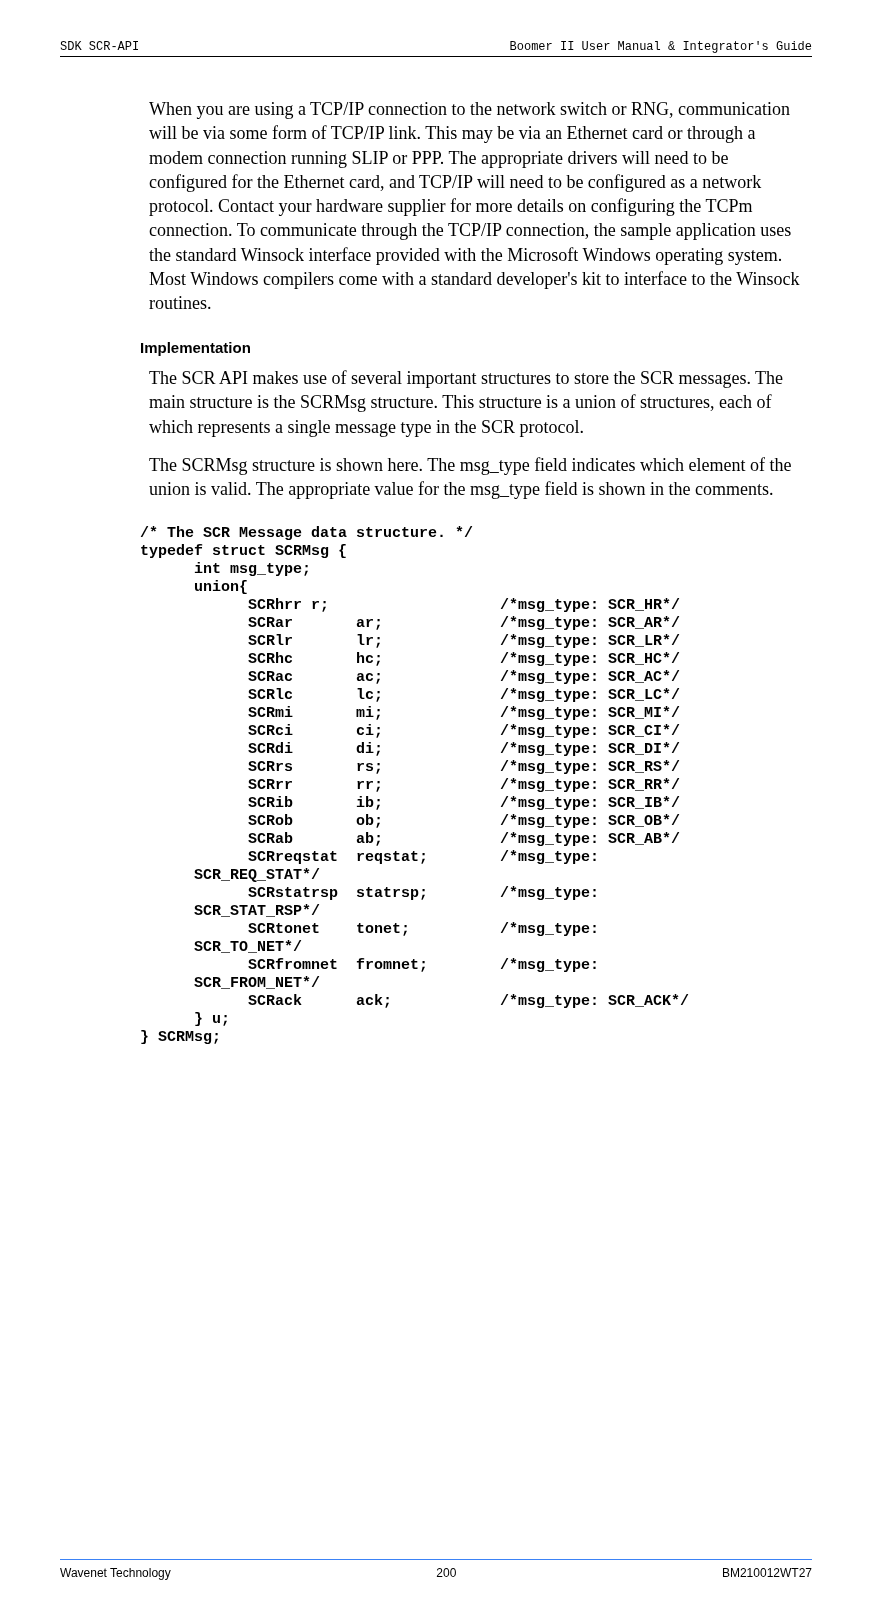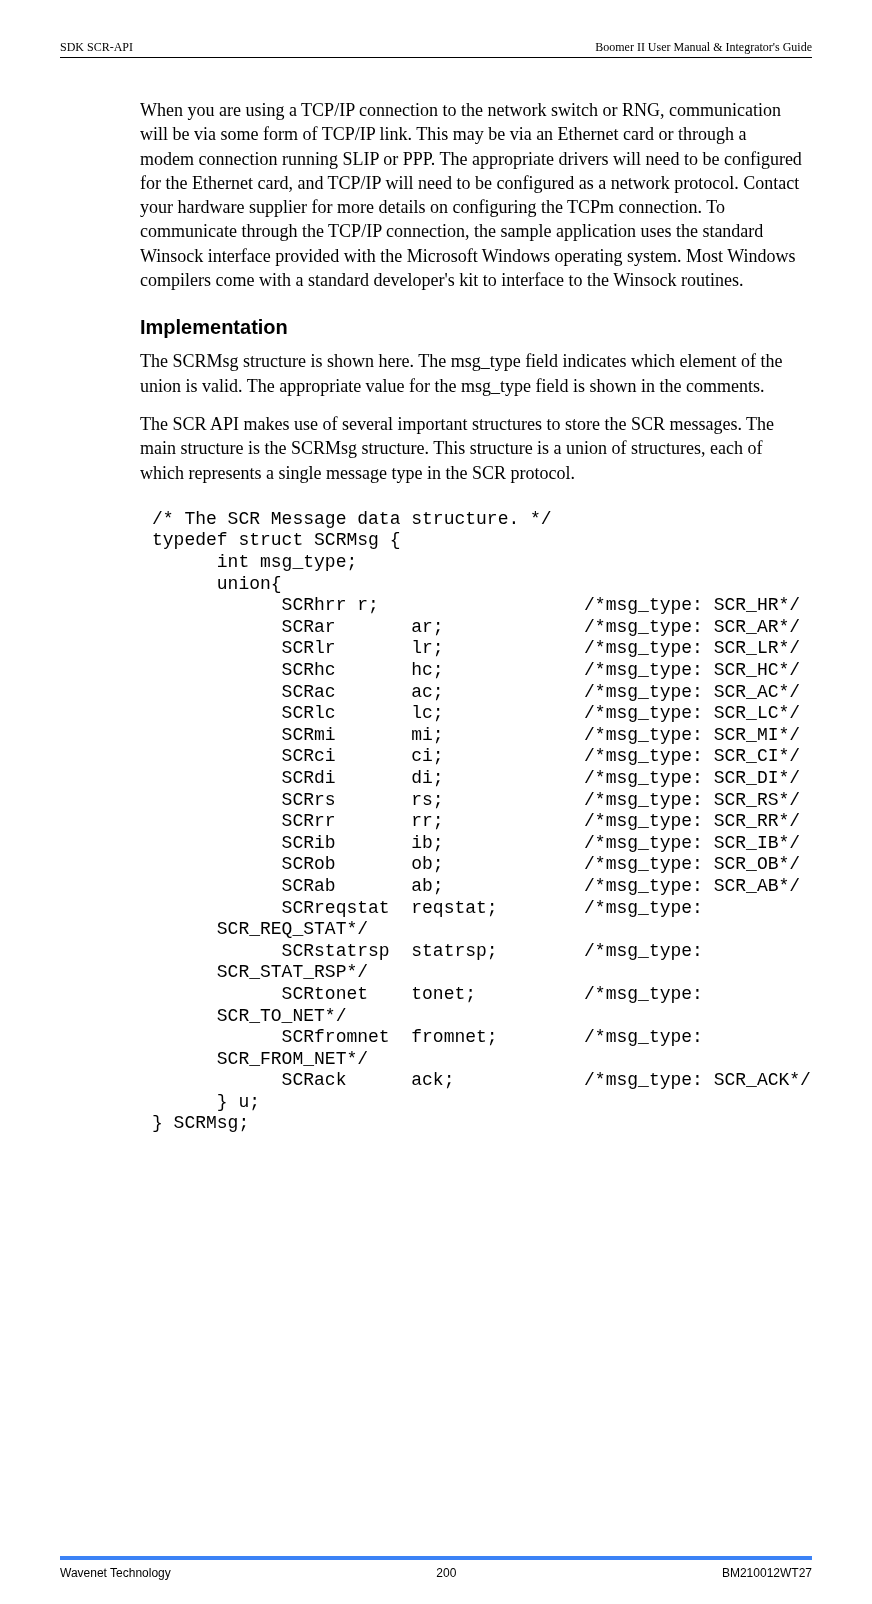--- a/index.html
+++ b/index.html
@@ -12,78 +12,79 @@
   }
   .page {
     padding: 40px 60px 30px 60px;
     box-sizing: border-box;
     min-height: 1604px;
     position: relative;
   }
   .header-row {
     display: flex;
     justify-content: space-between;
-    font-family: Liberation Serif, serif;
+    font-family: Liberation Mono, monospace;
     font-size: 12px;
     border-bottom: 1px solid #000;
     padding-bottom: 2px;
     margin-bottom: 40px;
   }
   .content {
     margin-left: 80px;
     margin-right: 10px;
     font-size: 18px;
     line-height: 1.35;
   }
   .content p {
-    margin: 0 0 14px 0;
+    margin: 0 0 14px 9px;
   }
   h2.section {
     font-family: Arial, Helvetica, sans-serif;
     font-weight: bold;
-    font-size: 20px;
+    font-size: 15px;
     margin: 22px 0 8px 0;
   }
   pre.code {
     font-family: "Courier New", Courier, monospace;
-    font-size: 18px;
+    font-size: 15px;
     line-height: 1.2;
     white-space: pre;
-    margin: 24px 0 0 12px;
+    margin: 24px 0 0 0;
+    font-weight: bold;
   }
   .footer-row {
     position: absolute;
     bottom: 24px;
     left: 60px;
     right: 60px;
     display: flex;
     justify-content: space-between;
     font-family: Arial, Helvetica, sans-serif;
     font-size: 12px;
-    border-top: 4px solid #3b82f6;
+    border-top: 1px solid #3b82f6;
     padding-top: 6px;
   }
 </style>
 </head>
 <body>
 
 <div class="page">
 
   <div class="header-row">
     <span>SDK SCR-API</span>
     <span>Boomer II User Manual &amp; Integrator's Guide</span>
   </div>
 
   <div class="content">
     <p>When you are using a TCP/IP connection to the network switch or RNG, communication will be via some form of TCP/IP link. This may be via an Ethernet card or through a modem connection running SLIP or PPP. The appropriate drivers will need to be configured for the Ethernet card, and TCP/IP will need to be configured as a network protocol. Contact your hardware supplier for more details on configuring the TCPm connection. To communicate through the TCP/IP connection, the sample application uses the standard Winsock interface provided with the Microsoft Windows operating system. Most Windows compilers come with a standard developer's kit to interface to the Winsock routines.</p>
 
     <h2 class="section">Implementation</h2>
 
+    <p>The SCR API makes use of several important structures to store the SCR messages. The main structure is the SCRMsg structure. This structure is a union of structures, each of which represents a single message type in the SCR protocol.</p>
     <p>The SCRMsg structure is shown here. The msg_type field indicates which element of the union is valid. The appropriate value for the msg_type field is shown in the comments.</p>
-    <p>The SCR API makes use of several important structures to store the SCR messages. The main structure is the SCRMsg structure. This structure is a union of structures, each of which represents a single message type in the SCR protocol.</p>
 
     <pre class="code">/* The SCR Message data structure. */
 typedef struct SCRMsg {
       int msg_type;
       union{
             SCRhrr r;                   /*msg_type: SCR_HR*/
             SCRar       ar;             /*msg_type: SCR_AR*/
             SCRlr       lr;             /*msg_type: SCR_LR*/
             SCRhc       hc;             /*msg_type: SCR_HC*/
             SCRac       ac;             /*msg_type: SCR_AC*/

